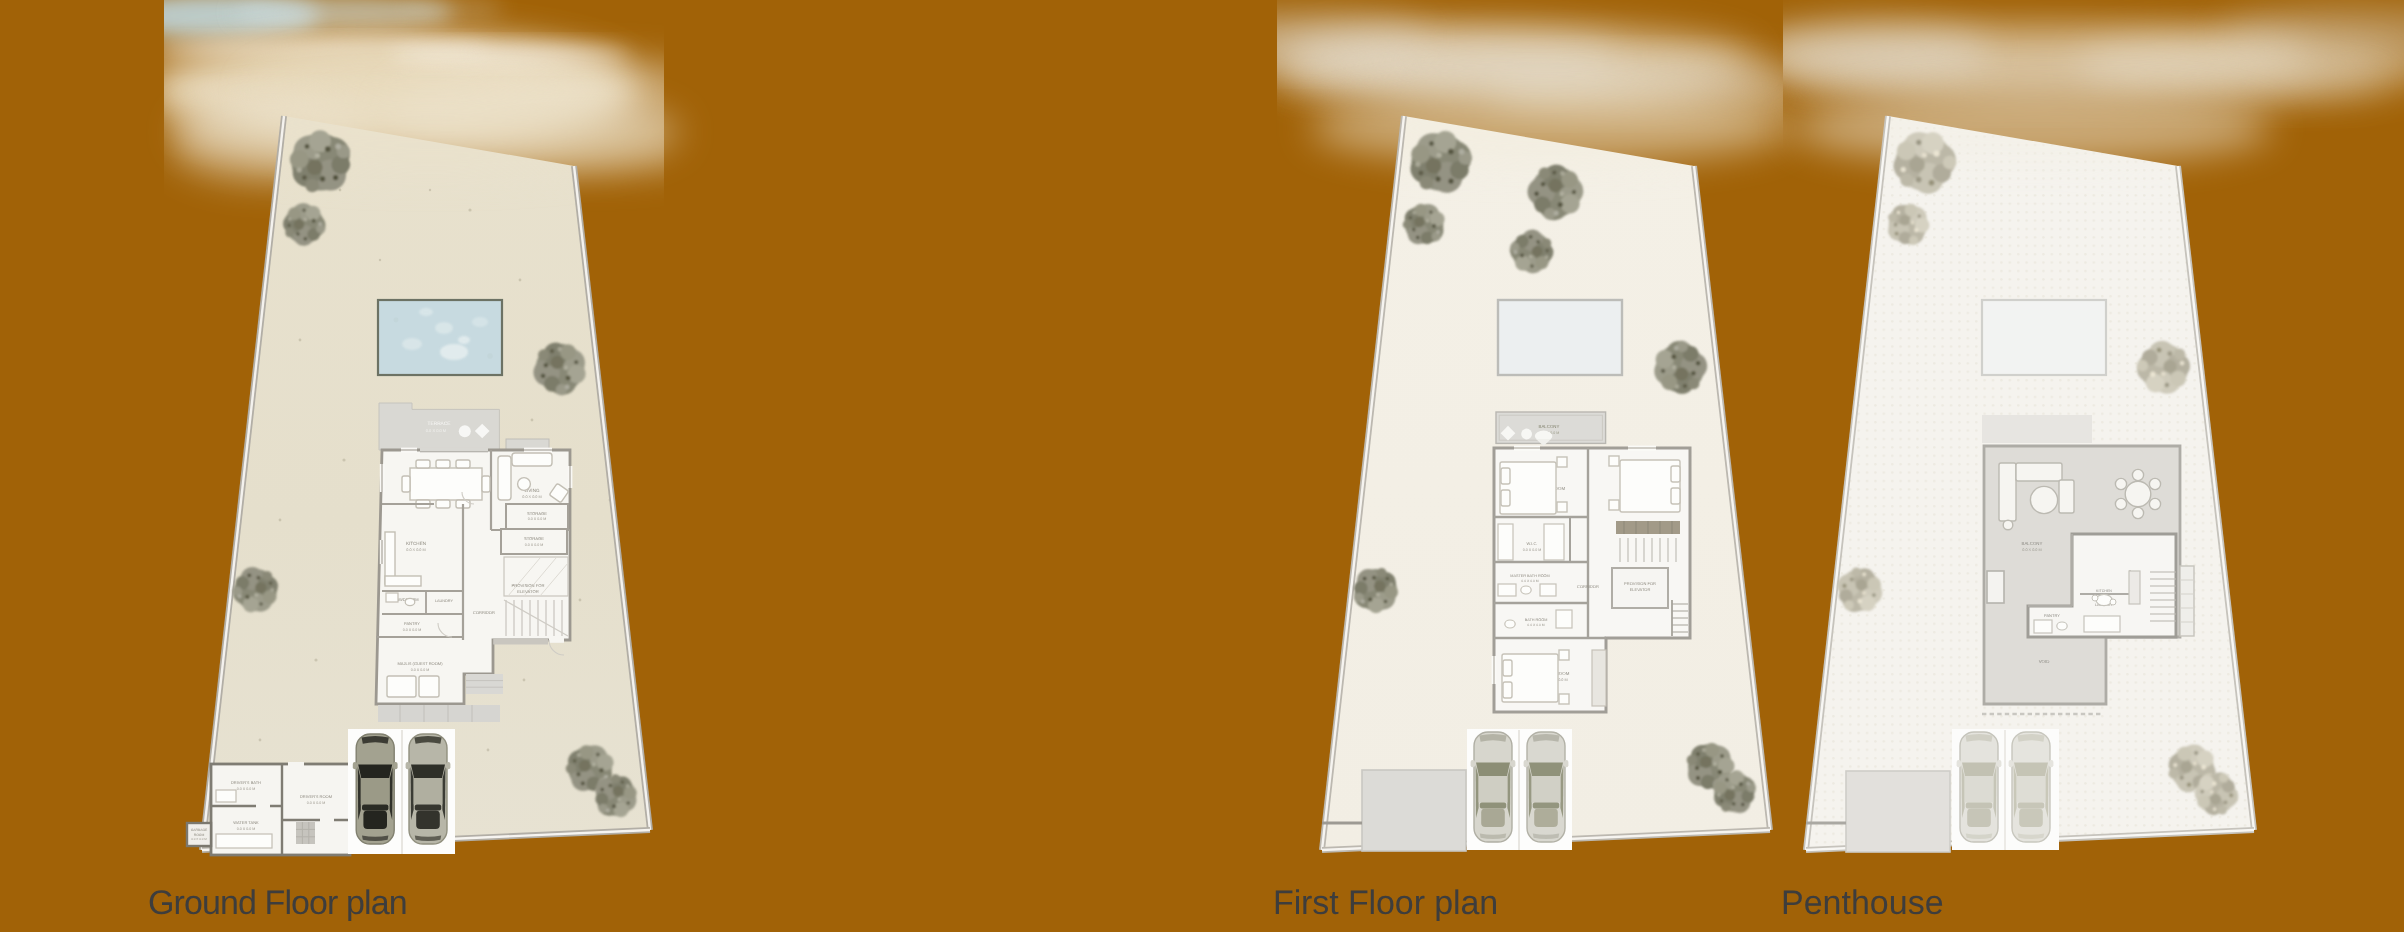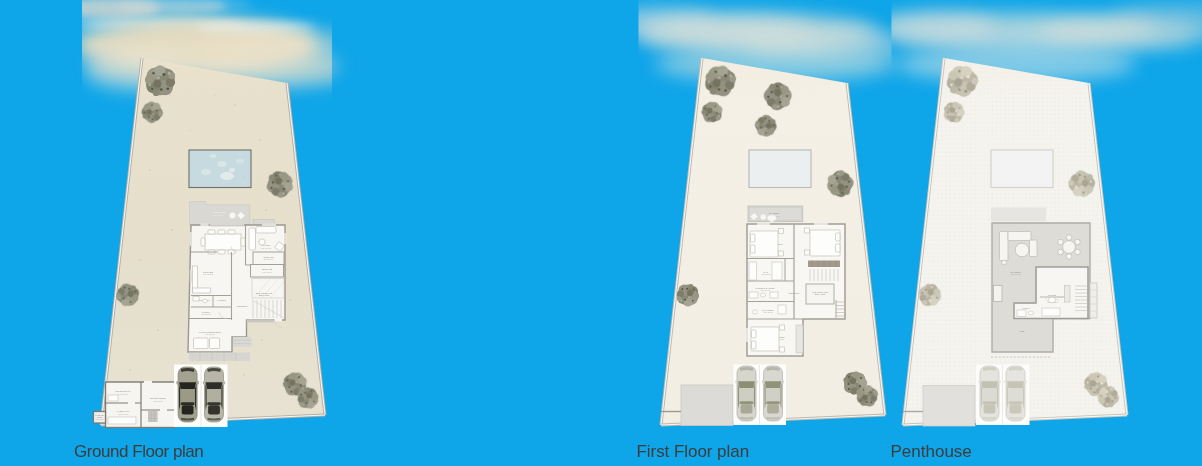--- a/index.html
+++ b/index.html
@@ -1,16 +1,16 @@
 <!DOCTYPE html>
 <html><head>
 <meta charset="utf-8">
 <style>
   html,body{margin:0;padding:0;background:#ffffff;}
-  .page{width:1202px;height:466px;position:relative;overflow:hidden;background:#0ea5e9;}
+  .page{width:1202px;height:466px;position:relative;overflow:hidden;background:#a16207;}
   svg{display:block;}
   text{font-family:"Liberation Sans",sans-serif;}
 </style>
 </head>
 <body>
 <div class="page">
 <svg width="1202" height="466" viewBox="0 0 1202 466">
 <defs>
   <filter id="soft" x="-60%" y="-60%" width="220%" height="220%">
           <feGaussianBlur stdDeviation="5"></feGaussianBlur>

